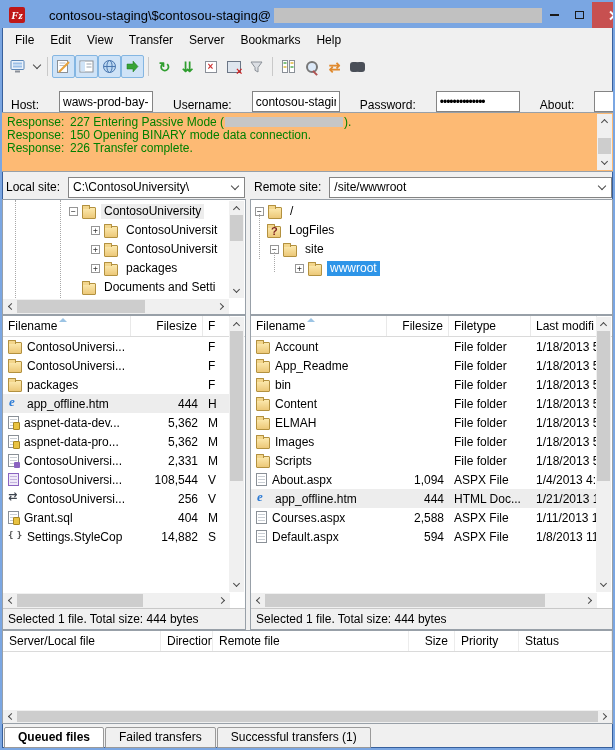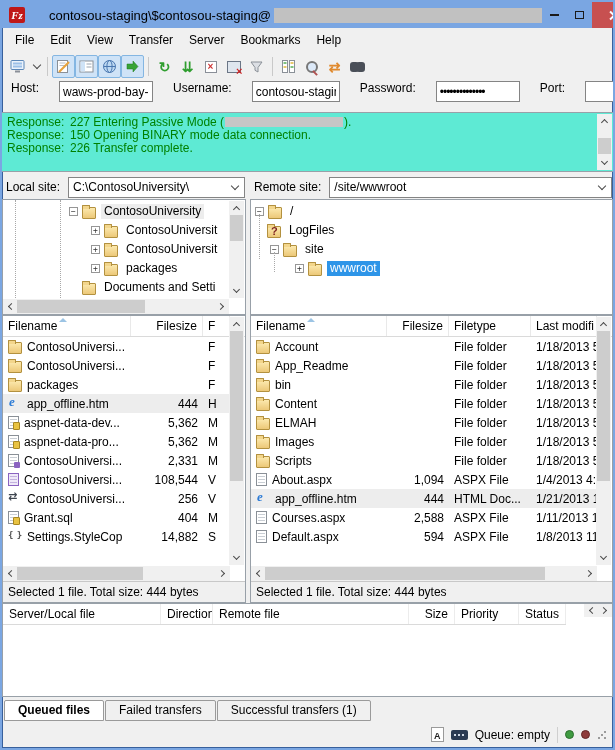--- a/index.html
+++ b/index.html
@@ -39,26 +39,26 @@
   .mini-x{width:12px;height:12px;border:1px solid #8a8f98;background:#fff;color:#c33;font:bold 10px/10px "Liberation Sans",sans-serif;text-align:center}
   .srv-x{position:relative;width:14px;height:12px;background:#dfe6ee;border:1px solid #6b7686}
   .srv-x::after{content:"×";position:absolute;right:-3px;bottom:-5px;color:#c22;font:bold 11px/11px "Liberation Sans",sans-serif}
   .magni{position:relative;width:14px;height:14px}
   .magni::before{content:"";position:absolute;left:1px;top:1px;width:8px;height:8px;border:2px solid #777;border-radius:50%;background:#dce9f8}
   .magni::after{content:"";position:absolute;right:1px;bottom:0;width:6px;height:2px;background:#b05050;transform:rotate(45deg)}
   .binoc{position:relative;width:15px;height:10px}
   .binoc::before,.binoc::after{content:"";position:absolute;top:0;width:9px;height:10px;background:#4a4f58;border-radius:3px}
   .binoc::before{left:0}.binoc::after{right:0}
   
-  .quickconnect{height:31px;display:flex;align-items:flex-start;gap:20px;padding-left:9px;flex:0 0 auto;white-space:nowrap;overflow:hidden}
+  .quickconnect{height:31px;display:flex;align-items:flex-end;gap:20px;padding-left:9px;flex:0 0 auto;white-space:nowrap;overflow:hidden}
   .qc-input{height:21px;border:1px solid #848484;background:#fff;padding:0 3px;font:12px "Liberation Sans",sans-serif;flex:none}
   .qc-btn{height:22px;border:1px solid #5ea3dc;background:#f0f0f0;padding:2px 4px;font:12px "Liberation Sans",sans-serif;
     flex:none;width:30px;overflow:hidden;text-align:left}
   
-  .logpane{height:60px;background:#5eead4;border-top:1px solid #98a0a8;border-bottom:1px solid #98a0a8;position:relative;padding:3px 18px 0 0;flex:0 0 auto}
+  .logpane{height:60px;background:#fdba74;border-top:1px solid #98a0a8;border-bottom:1px solid #98a0a8;position:relative;padding:3px 18px 0 0;flex:0 0 auto}
   .log-line{height:13px;line-height:13px;display:flex;white-space:nowrap}
   .log-label{width:68px;padding-left:5px;flex:none}
   .resp{color:#008000}.cmd{color:#0000c0}
   .log-redact{width:118px;height:10px;background:#c6c6c6;margin:1px 1px 0 1px;display:inline-block}
   
   .vscroll{position:absolute;top:1px;right:1px;bottom:1px;width:15px;background:#f0f0f0;display:flex;flex-direction:column;align-items:center}
   .vs-btn{height:14px;width:15px;display:flex;align-items:center;justify-content:center;flex:none}
   .vs-btn .chv{width:5px;height:5px}
   .vs-thumb{width:13px;background:#cdcdcd;flex:none}
   .vs-fill{flex:1}
@@ -116,21 +116,21 @@
   .fcell{padding:0 5px;white-space:nowrap;overflow:hidden}
   .fcell.num{text-align:right}
   .fcell.name{display:flex;align-items:center}
   .fspacer{flex:1 1 auto}
   .fstatus{height:21px;background:#f0f0f0;border-top:1px solid #c8c8c8;line-height:20px;padding-left:5px;flex:0 0 auto;white-space:nowrap;overflow:hidden}
   .fpanel .vscroll{bottom:37px}
   
   .lc-name{width:128px}.lc-size{width:72px}.lc-type{flex:1}
   .rc-name{width:136px}.rc-size{width:62px}.rc-type{width:82px}.rc-date{flex:1}
   
-  .queuepane{height:94px;background:#fff;border:1px solid #98a0a8;display:flex;flex-direction:row;flex:0 0 auto;margin-top:0}
+  .queuepane{height:94px;background:#fff;border:1px solid #98a0a8;display:flex;flex-direction:column;flex:0 0 auto;margin-top:0}
   .qhead{height:21px;display:flex;border-bottom:1px solid #dadada;flex:0 0 auto}
   .qcol{padding:3px 6px;border-right:1px solid #ececec;white-space:nowrap;overflow:hidden}
   .qc1{width:158px}.qc2{width:52px}.qc3{width:196px}.qc4{width:46px;text-align:right}.qc5{width:64px}.qc6{flex:1}
   .qbody{flex:1}
   .queuepane .hscroll{height:13px}
   .queuepane .hs-thumb{height:11px}
   
   .tabsrow{height:24px;display:flex;align-items:flex-end;padding-left:2px;gap:1px;flex:0 0 auto}
   .tab{height:21px;line-height:19px;padding:0 13px;border:1px solid #9a9a9a;background:#f0f0f0;border-radius:2px 2px 0 0;white-space:nowrap}
   .tab.active{background:#fff;font-weight:bold}
@@ -264,21 +264,21 @@
       </span>
   </div>
 
   <div class="quickconnect">
     <span>Host:</span>
     <input class="qc-input" style="width: 94px;" value="waws-prod-bay-001.">
     <span>Username:</span>
     <input class="qc-input" style="width: 88px;" value="contosou-staging\$">
     <span>Password:</span>
     <input class="qc-input" style="width: 84px; letter-spacing: -1px;" value="••••••••••••••">
-    <span>Port:</span>
+    <span>About:</span>
     <input class="qc-input" style="width: 72px;" value="">
     <button class="qc-btn">Quickconnect</button>
   </div>
 
   <div class="logpane">
     <div class="log-line resp">
       <span class="log-label">Response:</span>
       <span>227 Entering Passive Mode (</span>
       <span class="log-redact"></span>
       <span>).</span>
@@ -681,23 +681,14 @@
         </span>
     </div>
   </div>
 
   <div class="tabsrow">
     <span class="tab active">Queued files</span>
     <span class="tab">Failed transfers</span>
     <span class="tab">Successful transfers (1)</span>
   </div>
 
-  <div class="statusbar">
-    <span class="sb-ascii"></span>
-    <span class="sb-speed"></span>
-    <span>Queue: empty</span>
-    <span class="sb-sep"></span>
-    <span class="led led-green"></span>
-    <span class="led led-red"></span>
-    <span class="grip"></span>
-  </div>
 
 </div>
 
 </body></html>

